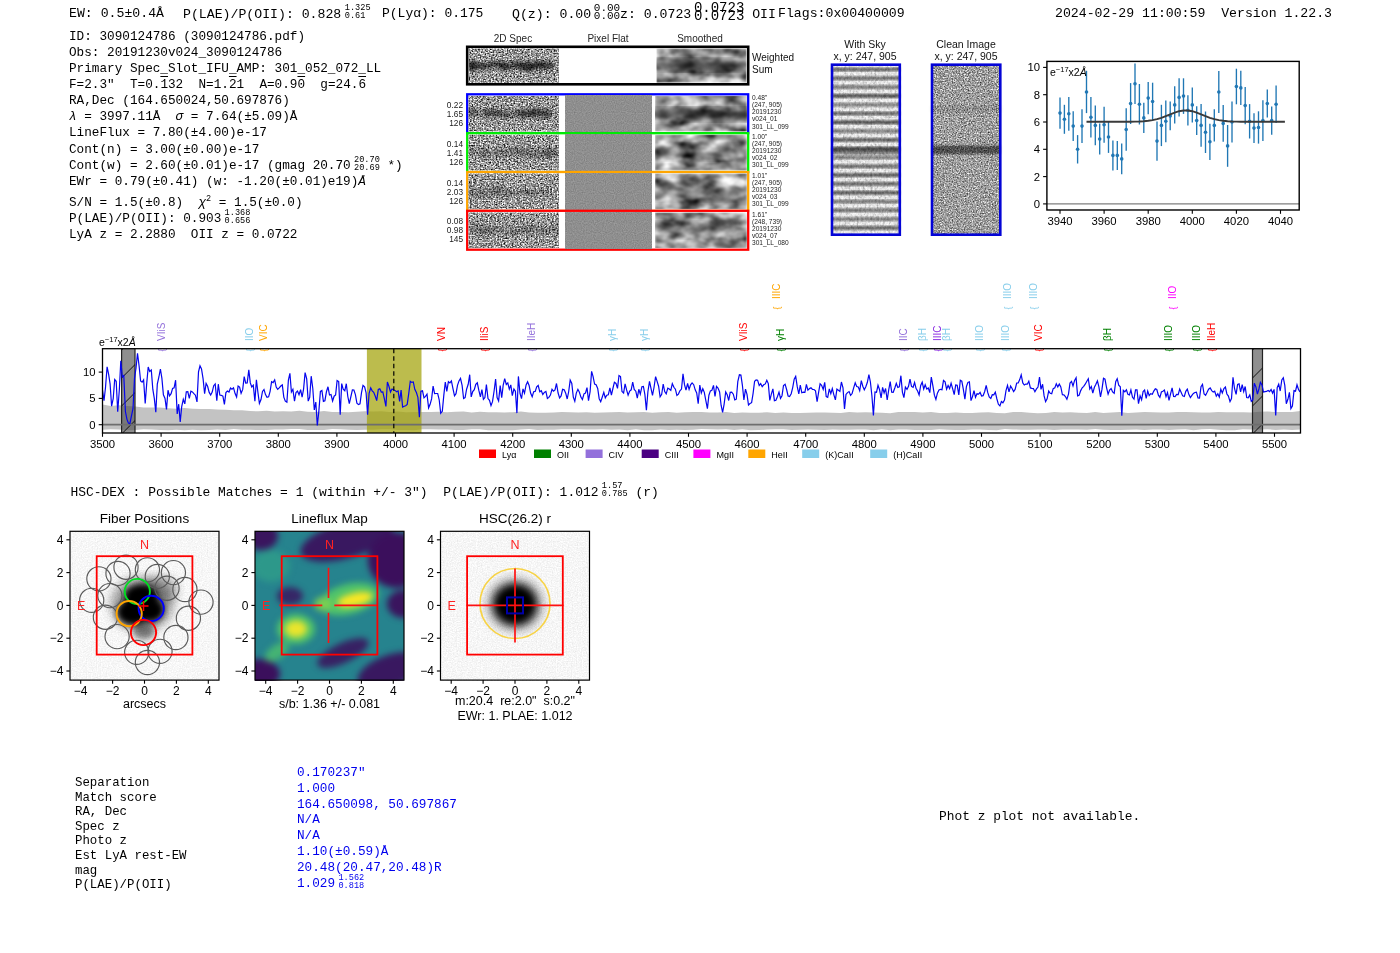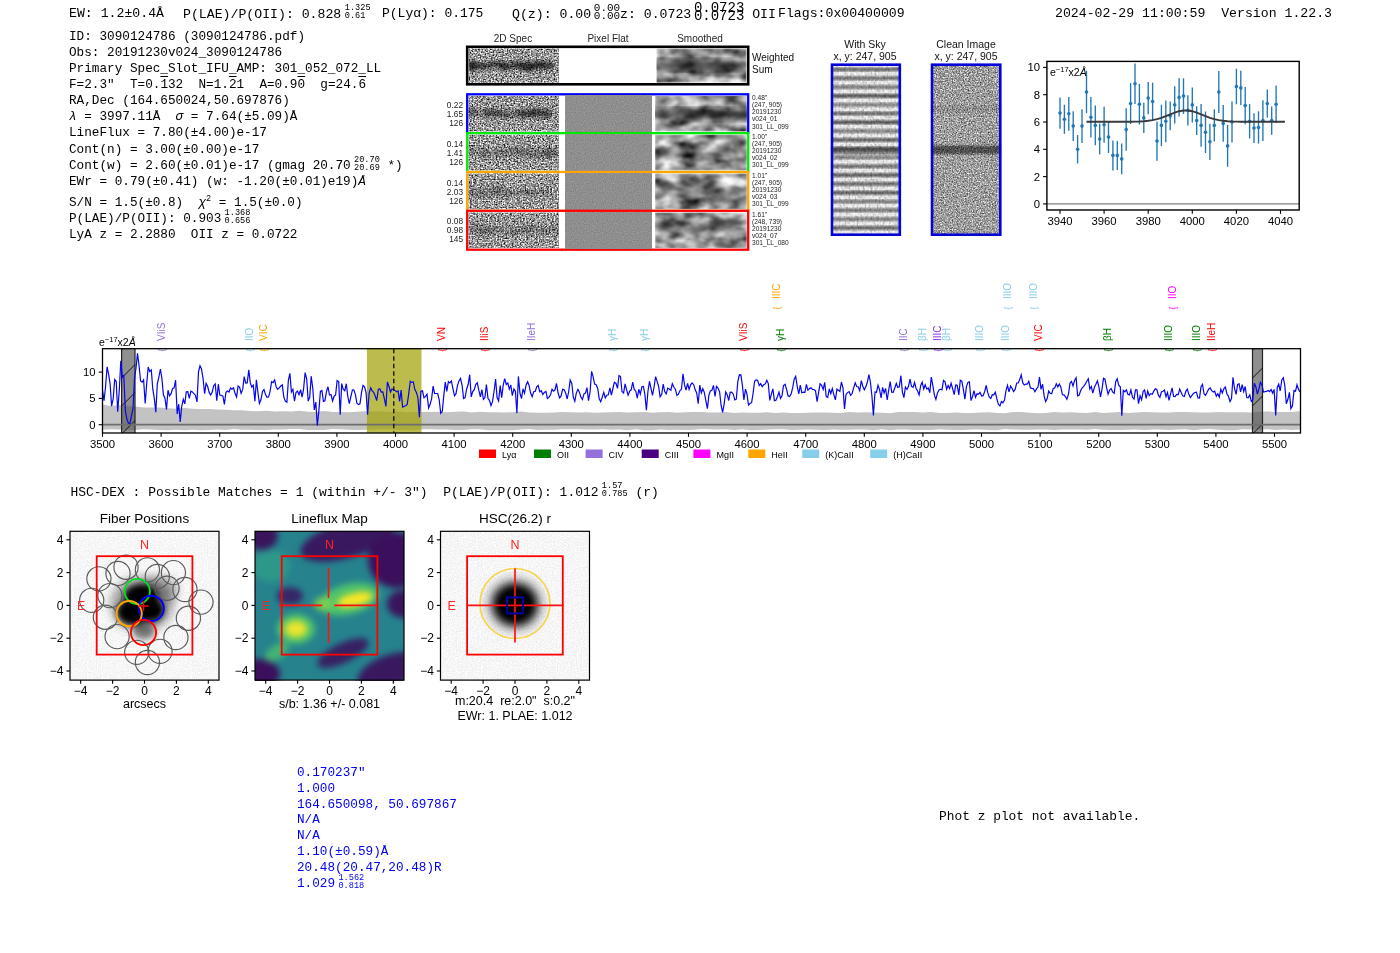--- a/index.html
+++ b/index.html
@@ -3,21 +3,21 @@
 <style>
  html,body{margin:0;padding:0;background:#fff;-webkit-font-smoothing:antialiased;}
  #page{position:relative;width:1400px;height:953px;background:#fff;overflow:hidden;
    font-family:"Liberation Mono",monospace;color:#000;}
  .mono{font-family:"Liberation Mono",monospace;}
  .abs{position:absolute;white-space:pre;}
  .ol{text-decoration:overline;}
  i{font-style:italic;}
 </style></head><body>
 <div id="page">
-<div class="abs mono" style="left:69px;top:6px;font-size:13.2px;">EW: 1.2±0.4Å</div>
+<div class="abs mono" style="left:69px;top:6px;font-size:13.2px;">EW: 0.5±0.4Å</div>
     <div class="abs mono" style="left:183px;top:6px;font-size:13.2px;">P(LAE)/P(OII): 0.828  <span style="display:inline-block;vertical-align:middle;position:relative;top:-2.0px;font-size:8.6px;line-height:8.084px;">1.325<br>0.61</span></div>
     <div class="abs mono" style="left:382px;top:6px;font-size:13px;">P(Lyα): 0.175</div>
     <div class="abs mono" style="left:512px;top:6px;font-size:13.2px;">Q(z): 0.00 <span style="display:inline-block;vertical-align:middle;position:relative;top:-2.0px;font-size:11px;line-height:8.084px;">0.00<br>0.00</span></div>
     <div class="abs mono" style="left:620px;top:6px;font-size:13.2px;">z: 0.0723 <span style="display:inline-block;vertical-align:middle;position:relative;top:-2.0px;font-size:14px;line-height:8.084px;">0.0723<br>0.0723</span> OII</div>
     <div class="abs mono" style="left:778px;top:6px;font-size:13.2px;">Flags:0x00400009</div>
     <div class="abs mono" style="left:1055px;top:6px;font-size:13.2px;">2024-02-29 11:00:59  Version 1.22.3</div>
     <div class="abs mono" style="left:69px;top:28.5px;font-size:12.7px;line-height:16.15px;">ID: 3090124786 (3090124786.pdf)<br>Obs: 20191230v024_3090124786<br>Primary Spec_Slot_IFU_AMP: 301_052_072_LL<br>F=2.3"  T=0.<span class="ol">1</span>32  N=1.<span class="ol">2</span>1  A=0.9<span class="ol">0</span>  g=24.<span class="ol">6</span><br>RA,Dec (164.650024,50.697876)<br><i>λ</i> = 3997.11Å  <i>σ</i> = 7.64(±5.09)Å<br>LineFlux = 7.80(±4.00)e-17<br>Cont(n) = 3.00(±0.00)e-17<br>Cont(w) = 2.60(±0.01)e-17 (gmag 20.70  <span style="display:inline-block;vertical-align:middle;position:relative;top:-2.0px;font-size:8.6px;line-height:8.084px;">20.70<br>20.69</span> *)<br>EWr = 0.79(±0.41) (w: -1.20(±0.01)e19)<i>Å</i><br>S/N = 1.5(±0.8)  <i>χ</i><sup style="font-size:8.5px">2</sup> = 1.5(±0.0)<br>P(LAE)/P(OII): 0.903  <span style="display:inline-block;vertical-align:middle;position:relative;top:-2.0px;font-size:8.6px;line-height:8.084px;">1.368<br>0.656</span><br>LyA z = 2.2880  OII z = 0.0722<br></div>
     <svg width="0" height="0" style="position:absolute">
 <defs>
  <filter color-interpolation-filters="sRGB" id="nz1" x="0" y="0" width="100%" height="100%">
@@ -819,14 +819,15 @@
       <line x1="400.5" y1="72.6" x2="396.9" y2="72.6" stroke="#000" stroke-width="1.1"></line>
       <text x="394.0" y="76.8" font-family="Liberation Sans" font-size="12" fill="#000" text-anchor="end">2</text>
       <line x1="538.8" y1="180.1" x2="538.8" y2="183.7" stroke="#000" stroke-width="1.1"></line>
       <text x="538.8" y="194.6" font-family="Liberation Sans" font-size="12" fill="#000" text-anchor="middle">4</text>
       <line x1="400.5" y1="39.8" x2="396.9" y2="39.8" stroke="#000" stroke-width="1.1"></line>
       <text x="394.0" y="44.0" font-family="Liberation Sans" font-size="12" fill="#000" text-anchor="end">4</text>
       <text x="475" y="205" font-family="Liberation Sans" font-size="12.5" fill="#000" text-anchor="middle">m:20.4&nbsp; re:2.0"&nbsp; s:0.2"</text>
       <text x="475" y="219.5" font-family="Liberation Sans" font-size="12.5" fill="#000" text-anchor="middle">EWr: 1. PLAE: 1.012</text>
     </svg>
     <div class="abs mono" style="left:70.5px;top:484px;font-size:12.95px;">HSC-DEX : Possible Matches = 1 (within +/- 3")  P(LAE)/P(OII): 1.012  <span style="display:inline-block;vertical-align:middle;position:relative;top:-2.0px;font-size:8.6px;line-height:8.084px;">1.57<br>0.785</span> (r)</div>
+    <div class="abs mono" style="left:75px;top:776px;font-size:12.4px;line-height:14.6px;">Separation<br>Match score<br>RA, Dec<br>Spec z<br>Photo z<br>Est LyA rest-EW<br>mag<br>P(LAE)/P(OII)</div>
     <div class="abs mono" style="left:297px;top:765px;font-size:12.7px;line-height:15.8px;color:#0000ee;">0.170237"<br>1.000<br>164.650098, 50.697867<br>N/A<br>N/A<br>1.10(±0.59)Å<br>20.48(20.47,20.48)R<br>1.029  <span style="display:inline-block;vertical-align:middle;position:relative;top:-2.0px;font-size:8.6px;line-height:8.084px;">1.562<br>0.818</span></div>
     <div class="abs mono" style="left:939px;top:809px;font-size:12.9px;">Phot z plot not available.</div>
   </div>
 </body></html>

